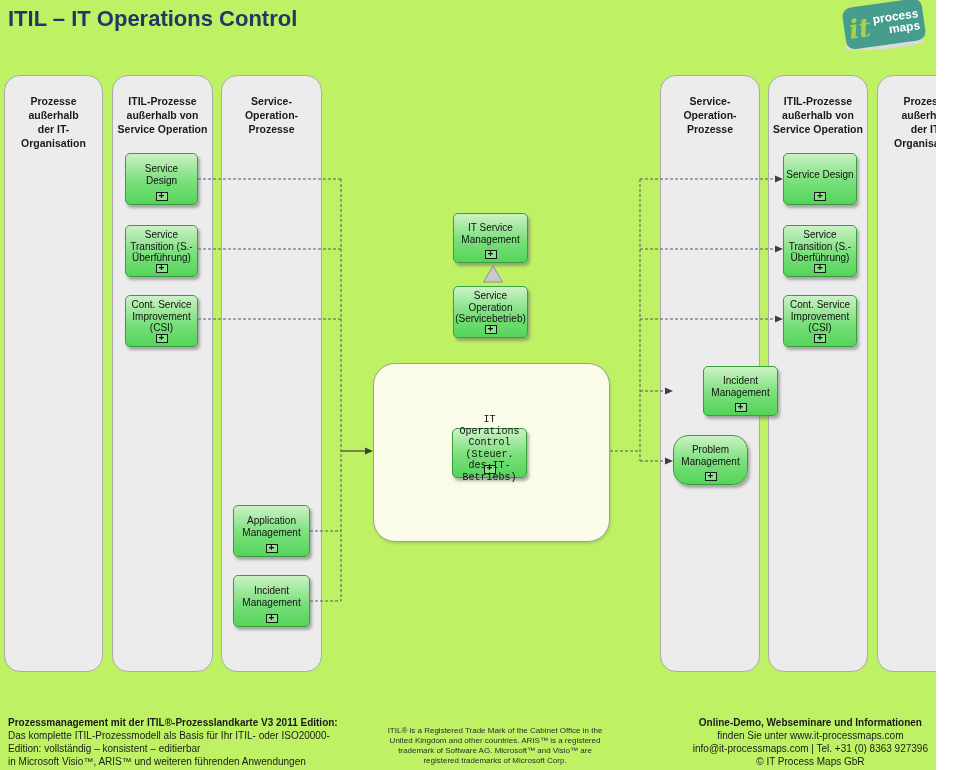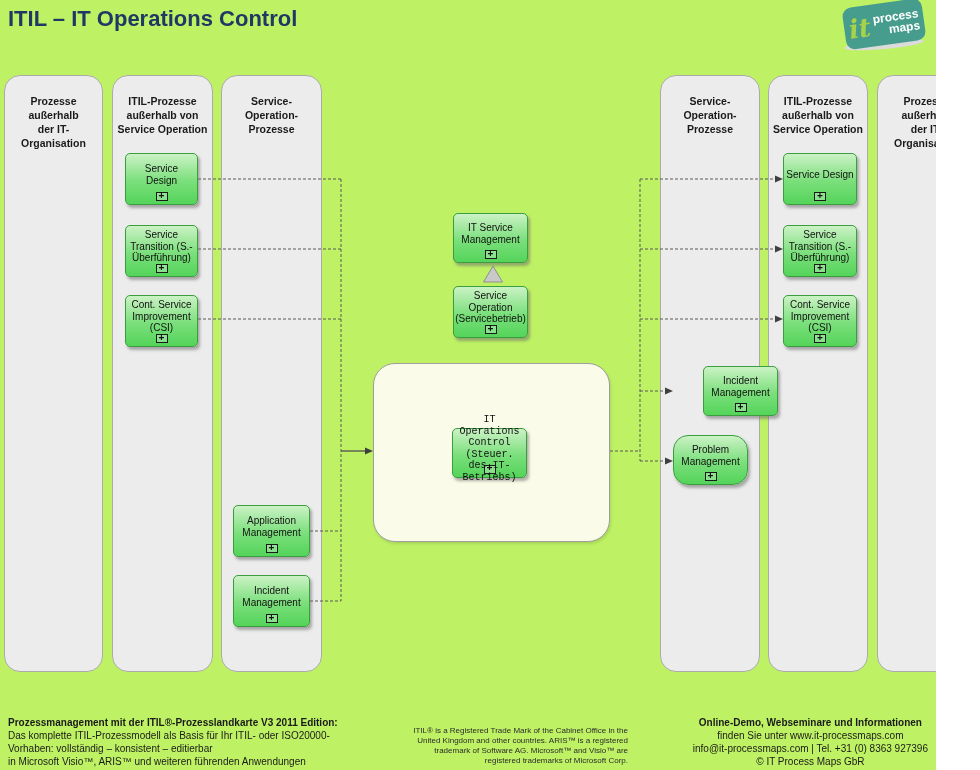--- a/index.html
+++ b/index.html
@@ -28,21 +28,21 @@
     border:1px solid #3A9E3E; border-radius:5px; box-shadow:2px 3px 3px rgba(110,110,110,0.55);
     display:flex; align-items:center; justify-content:center; text-align:center;
     font-size:10px; line-height:11.5px; color:#111; padding:2px 2px 11px; }
   .pbox-label { white-space:pre-line; }
   .expand { position:absolute; bottom:3px; left:50%; transform:translateX(-50%); width:12px; height:9px;
     border:1px solid #1a1a1a; background:rgba(255,255,255,0.28); box-sizing:border-box;
     font-size:10px; line-height:6px; font-weight:bold; text-align:center; color:#111; }
 
   
   .footer-left { position:absolute; left:8px; top:716px; font-size:10px; line-height:13px; color:#1a1a1a; }
-  .footer-center { position:absolute; left:362px; top:726px; width:266px; text-align:right; font-size:8px; line-height:10px; color:#2b2b2b; white-space:pre-line; }
+  .footer-center { position:absolute; left:362px; top:726px; width:266px; text-align:center; font-size:8px; line-height:10px; color:#2b2b2b; white-space:pre-line; }
   .footer-right { position:absolute; right:8px; top:716px; text-align:center; font-size:10px; line-height:13px; color:#1a1a1a; }
   .b { font-weight:bold; }
 </style>
 </head>
 <body>
 
 <div class="page">
 
   <h1 class="title">ITIL – IT Operations Control</h1>
 
@@ -173,21 +173,21 @@
   <div class="pbox" style="left:783px; top:295px; width:74px; height:52px;">
     <span class="pbox-label">Cont. Service
 Improvement
 (CSI)</span>
     <span class="expand">+</span>
   </div>
 
   <div class="footer-left">
     <div class="b">Prozessmanagement mit der ITIL®-Prozesslandkarte V3 2011 Edition:</div>
     <div>Das komplette ITIL-Prozessmodell als Basis für Ihr ITIL- oder ISO20000-</div>
-    <div>Vorhaben: vollständig – konsistent – editierbar</div>
+    <div>Edition: vollständig – konsistent – editierbar</div>
     <div>in Microsoft Visio™, ARIS™ und weiteren führenden Anwendungen</div>
   </div>
 
   <div class="footer-center">ITIL® is a Registered Trade Mark of the Cabinet Office in the
 United Kingdom and other countries. ARIS™ is a registered
 trademark of Software AG. Microsoft™ and Visio™ are
 registered trademarks of Microsoft Corp.</div>
 
   <div class="footer-right">
     <div class="b">Online-Demo, Webseminare und Informationen</div>

